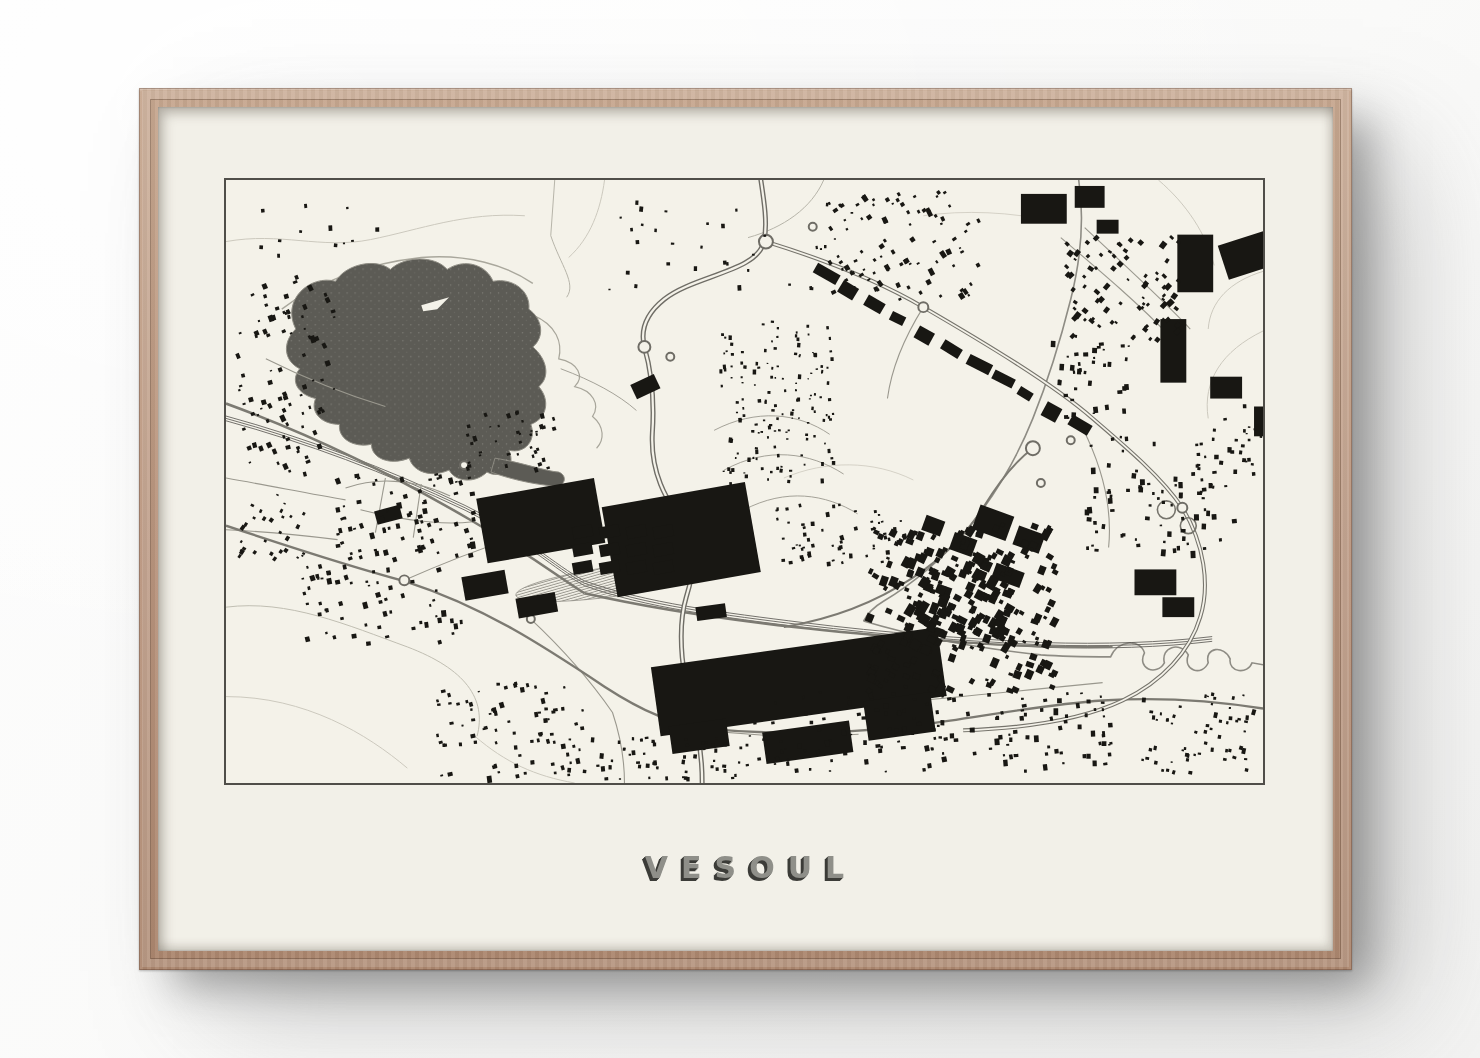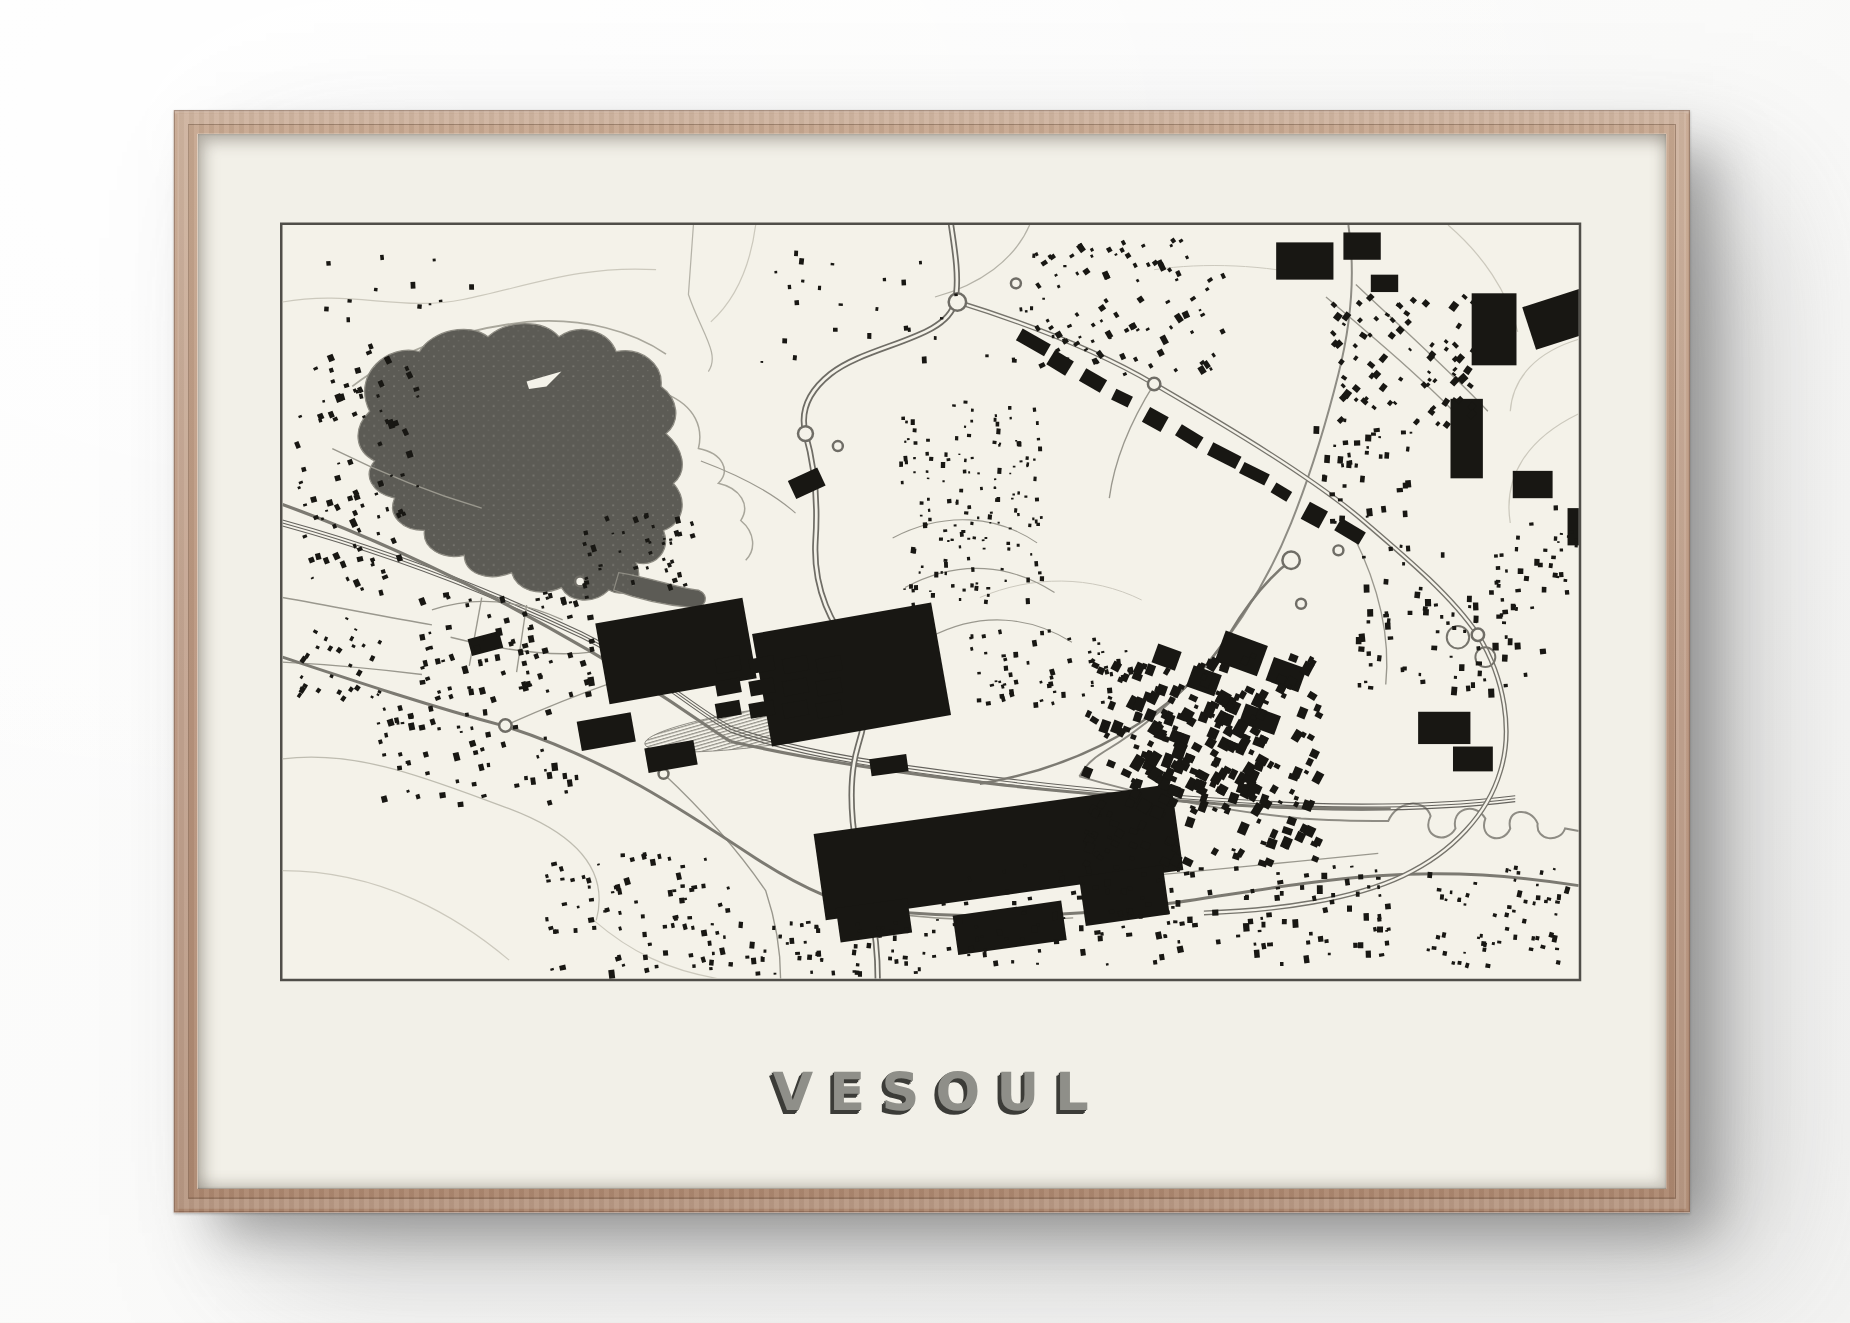--- a/index.html
+++ b/index.html
@@ -45,21 +45,21 @@
     box-sizing:border-box;border:2px solid #504e49;
     background:#f4f2e9;
   }
   .map-panel svg{display:block;width:100%;height:100%;}
   .title-row{
     position:absolute;left:66px;top:746px;width:1041px;
     text-align:center;
   }
   .poster-title{
     display:inline-block;
-    font-size:42px;font-weight:bold;line-height:1;
+    font-size:30px;font-weight:bold;line-height:1;
     letter-spacing:13px;padding-left:13px;
     color:#8f8f89;
     text-shadow:-1px 1px 0 #3c3c38,-2px 2px 0 #3c3c38,-3px 3px 0 #3c3c38;
   }
 </style>
 </head>
 <body>
 
 <div class="wall">
   <div class="frame">

